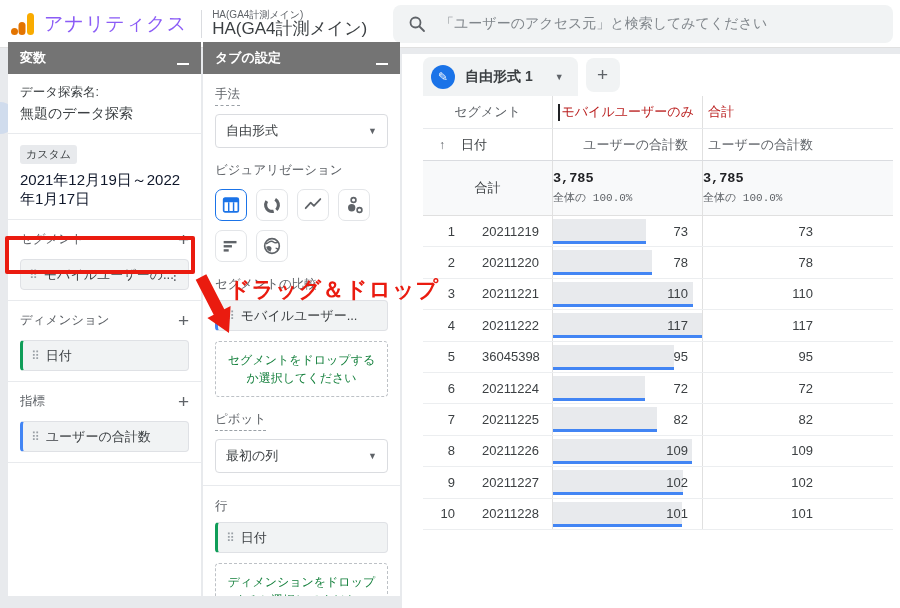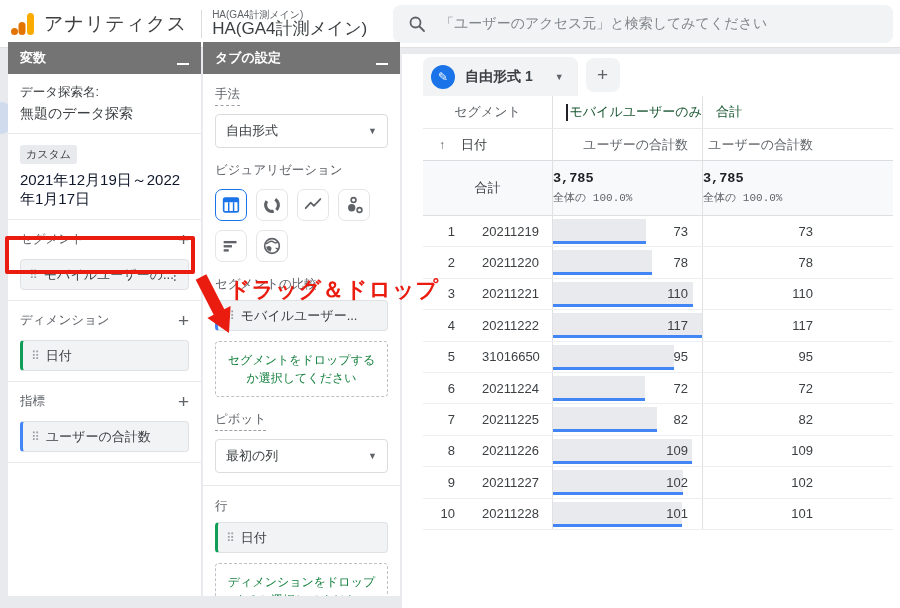--- a/index.html
+++ b/index.html
@@ -2,21 +2,21 @@
 <html><head>
 <meta charset="utf-8">
 <style>
   * { margin:0; padding:0; box-sizing:border-box; }
   html,body { width:900px; height:608px; overflow:hidden; }
   body { font-family:"Liberation Sans","DejaVu Sans",sans-serif; background:#e8eaed; position:relative; color:#3c4043; }
 
   
   .topbar { position:absolute; left:0; top:0; width:900px; height:48px; background:#fff; border-bottom:1px solid #e0e0e0; display:flex; align-items:center; }
   .ga-logo { width:26px; height:26px; margin-left:10px; }
-  .brand { font-size:19px; color:#404040; margin-left:8px; letter-spacing:1px; }
+  .brand { font-size:19px; color:#8b5cf6; margin-left:8px; letter-spacing:1px; }
   .hdr-divider { width:1px; height:28px; background:#dadce0; margin-left:14px; }
   .property { margin-left:10px; line-height:1.1; }
   .property .small { font-size:10px; color:#5f6368; }
   .property .big { font-size:17px; color:#3c4043; }
   .searchbar { position:absolute; left:393px; top:5px; width:500px; height:38px; background:#f1f3f4; border-radius:8px; display:flex; align-items:center; }
   .searchbar svg { margin-left:15px; }
   .searchbar .ph { margin-left:14px; font-size:14px; color:#80868b; }
 
   
   .edge-hint { position:absolute; left:-16px; top:102px; width:32px; height:32px; border-radius:50%; background:rgba(66,133,244,.14); }
@@ -59,21 +59,21 @@
   .tab .caret { font-size:9px; color:#5f6368; margin-left:22px; }
   .addtab { width:34px; height:34px; margin:0 0 4px 8px; background:#f1f3f4; border-radius:8px; display:flex; align-items:center; justify-content:center; font-size:19px; color:#5f6368; cursor:pointer; }
 
   .table { position:absolute; left:21px; top:42px; width:470px; font-size:13px; }
   .tr { display:flex; }
   .c1 { width:129px; }
   .c2 { width:150px; border-left:1px solid #e0e0e0; position:relative; }
   .c3 { width:191px; border-left:1px solid #e0e0e0; }
   .hrow1 { height:33px; border-bottom:1px solid #e8eaed; }
   .hrow1 .c1 { display:flex; align-items:center; justify-content:center; color:#5f6368; }
-  .hrow1 .c2, .hrow1 .c3 { display:flex; align-items:center; padding-left:13px; color:#14532d; }
+  .hrow1 .c2, .hrow1 .c3 { display:flex; align-items:center; padding-left:5px; color:#b91c1c; }
   .cursorbar { width:1.5px; height:17px; background:#202124; margin-right:2px; }
   .hrow2 { height:32px; border-bottom:1px solid #dadce0; }
   .hrow2 .c1 { display:flex; align-items:center; padding-left:16px; color:#3c4043; cursor:pointer; }
   .hrow2 .c1 .sort { color:#5f6368; font-size:12px; margin-right:16px; }
   .hrow2 .c2 { display:flex; align-items:center; justify-content:flex-end; padding-right:14px; color:#5f6368; cursor:pointer; }
   .hrow2 .c3 { display:flex; align-items:center; justify-content:flex-end; padding-right:80px; color:#5f6368; cursor:pointer; }
   .trow-total { height:55px; background:#f8f9fa; border-bottom:1px solid #e0e0e0; }
   .trow-total .c1 { display:flex; align-items:center; justify-content:center; }
   .tot { display:flex; flex-direction:column; justify-content:center;font-family:Liberation Mono, monospace; }
   .trow-total .c2.tot { padding-right:14px; }
@@ -325,21 +325,21 @@
           </div>
           <div class="c2">
             <div class="bar" style="width: 100%; background: rgb(232, 234, 237); border-bottom-color: rgb(66, 133, 244);"></div>
             <span class="v">117</span>
           </div>
           <div class="c3">117</div>
         </div>
         <div class="tr trow">
           <div class="c1">
             <span class="rank">5</span>
-            <span class="date">31016650</span>
+            <span class="date">36045398</span>
           </div>
           <div class="c2">
             <div class="bar" style="width: 81.1966%; background: rgb(232, 234, 237); border-bottom-color: rgb(66, 133, 244);"></div>
             <span class="v">95</span>
           </div>
           <div class="c3">95</div>
         </div>
         <div class="tr trow">
           <div class="c1">
             <span class="rank">6</span>

